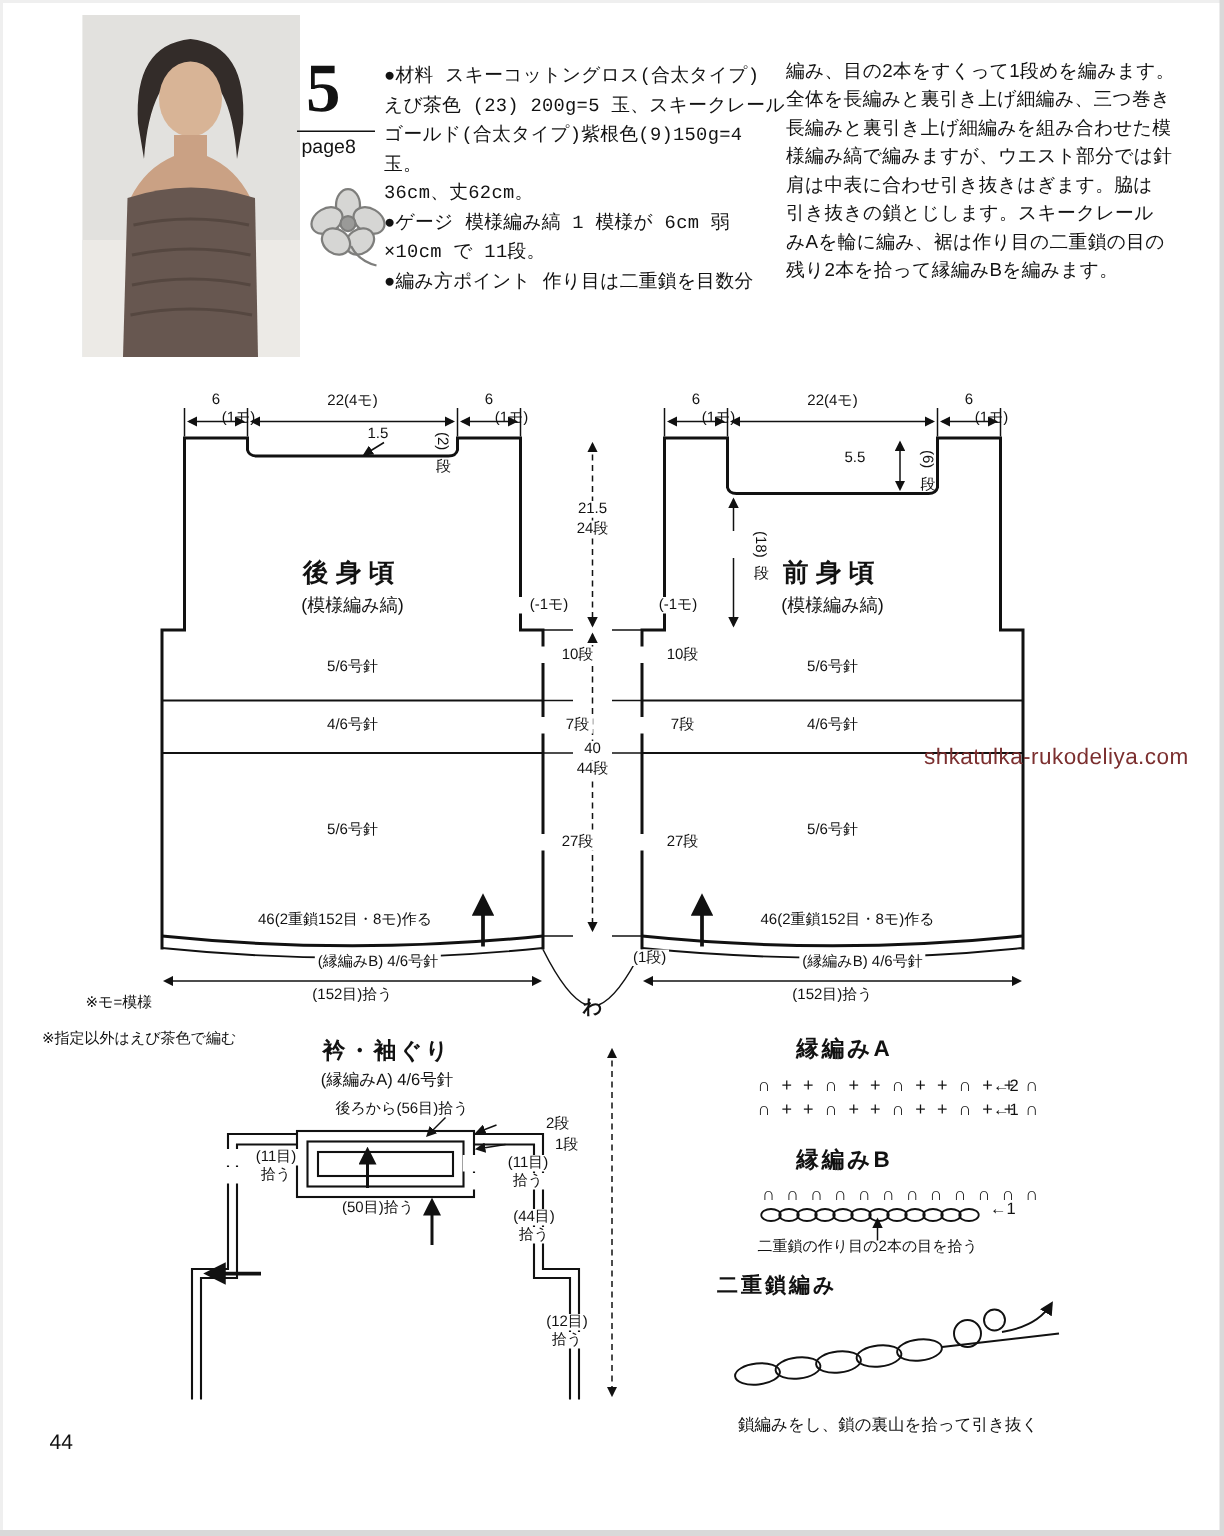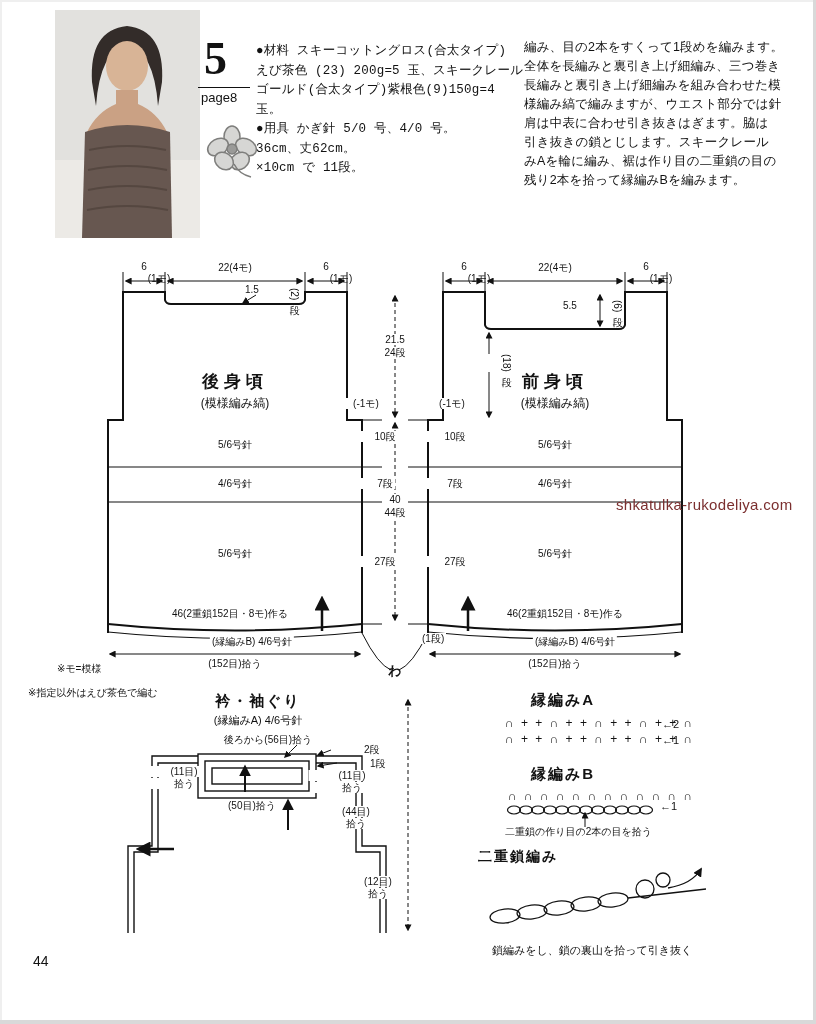--- a/index.html
+++ b/index.html
@@ -63,23 +63,24 @@
       <ellipse cx="21" cy="41" rx="8" ry="10" transform="rotate(-55 21 41)"></ellipse>
       <circle cx="29" cy="29" r="5" fill="#9a9a98"></circle>
       <path d="M31,44 Q36,54 48,57" fill="none"></path>
     </g>
   </svg>
 
   <div class="tblock materials">
     <div>●材料 スキーコットングロス(合太タイプ)</div>
     <div>えび茶色 (23) 200g=5 玉、スキークレール</div>
     <div>ゴールド(合太タイプ)紫根色(9)150g=4 玉。</div>
-    <div>●用具 かぎ針 5/0 号、4/0 号。</div>
     <div>36cm、丈62cm。</div>
+    <div>●ゲージ 模様編み縞 1 模様が 6cm 弱</div>
     <div>×10cm で 11段。</div>
+    <div>●編み方ポイント 作り目は二重鎖を目数分</div>
   </div>
 
   <div class="tblock instructions">
     <div>編み、目の2本をすくって1段めを編みます。</div>
     <div>全体を長編みと裏引き上げ細編み、三つ巻き</div>
     <div>長編みと裏引き上げ細編みを組み合わせた模</div>
     <div>様編み縞で編みますが、ウエスト部分では針</div>
     <div>肩は中表に合わせ引き抜きはぎます。脇は</div>
     <div>引き抜きの鎖とじします。スキークレール</div>
     <div>みAを輪に編み、裾は作り目の二重鎖の目の</div>

